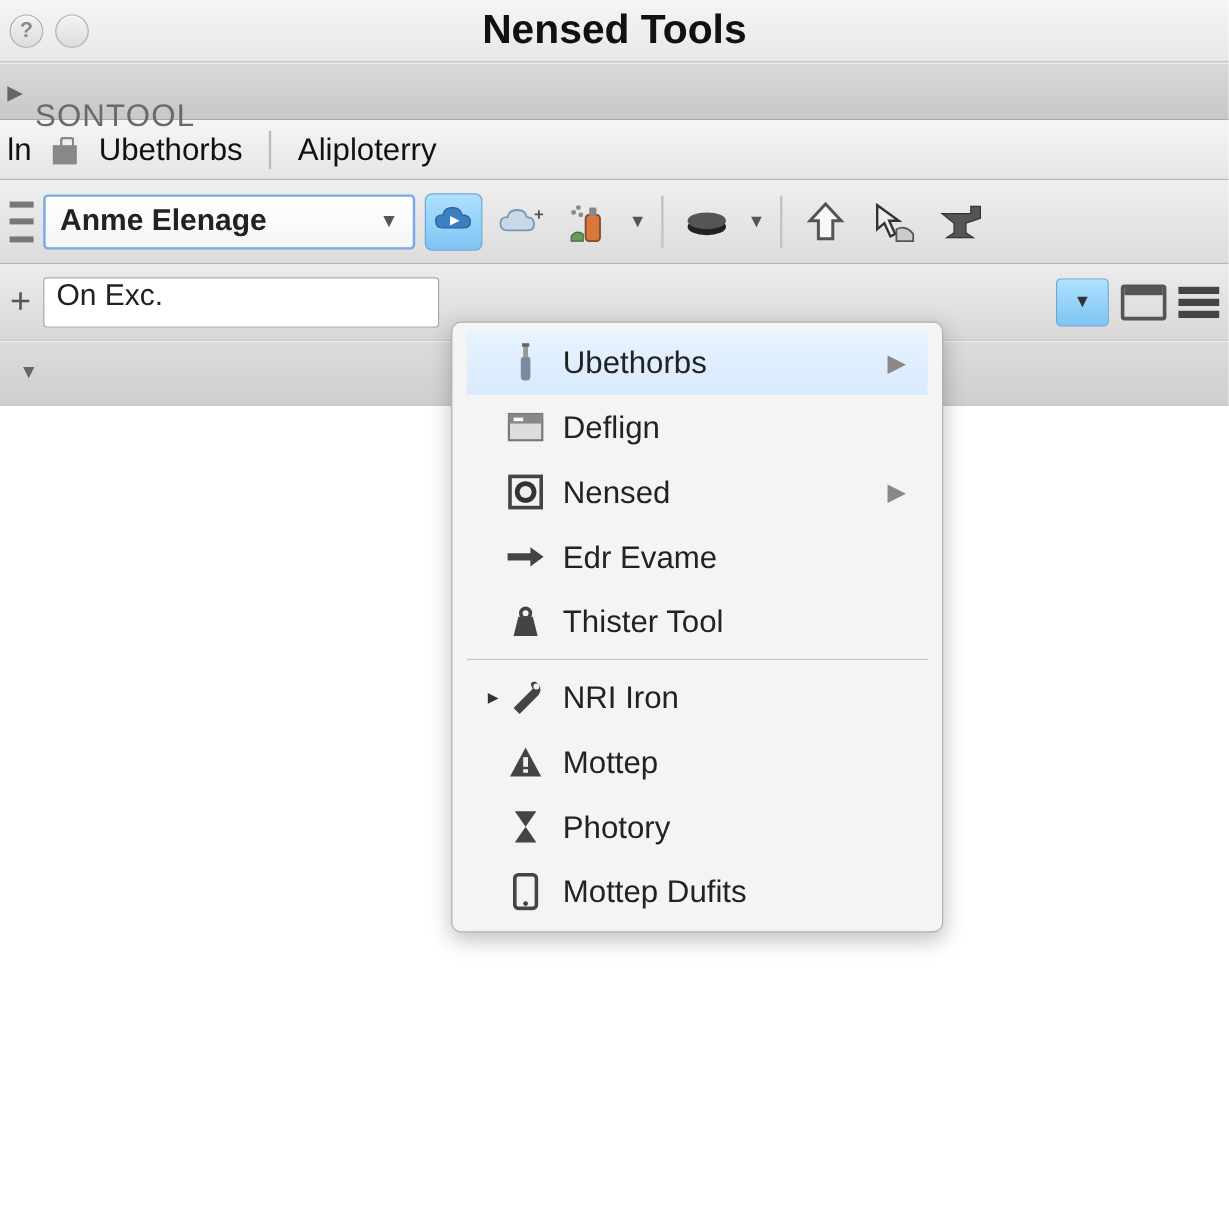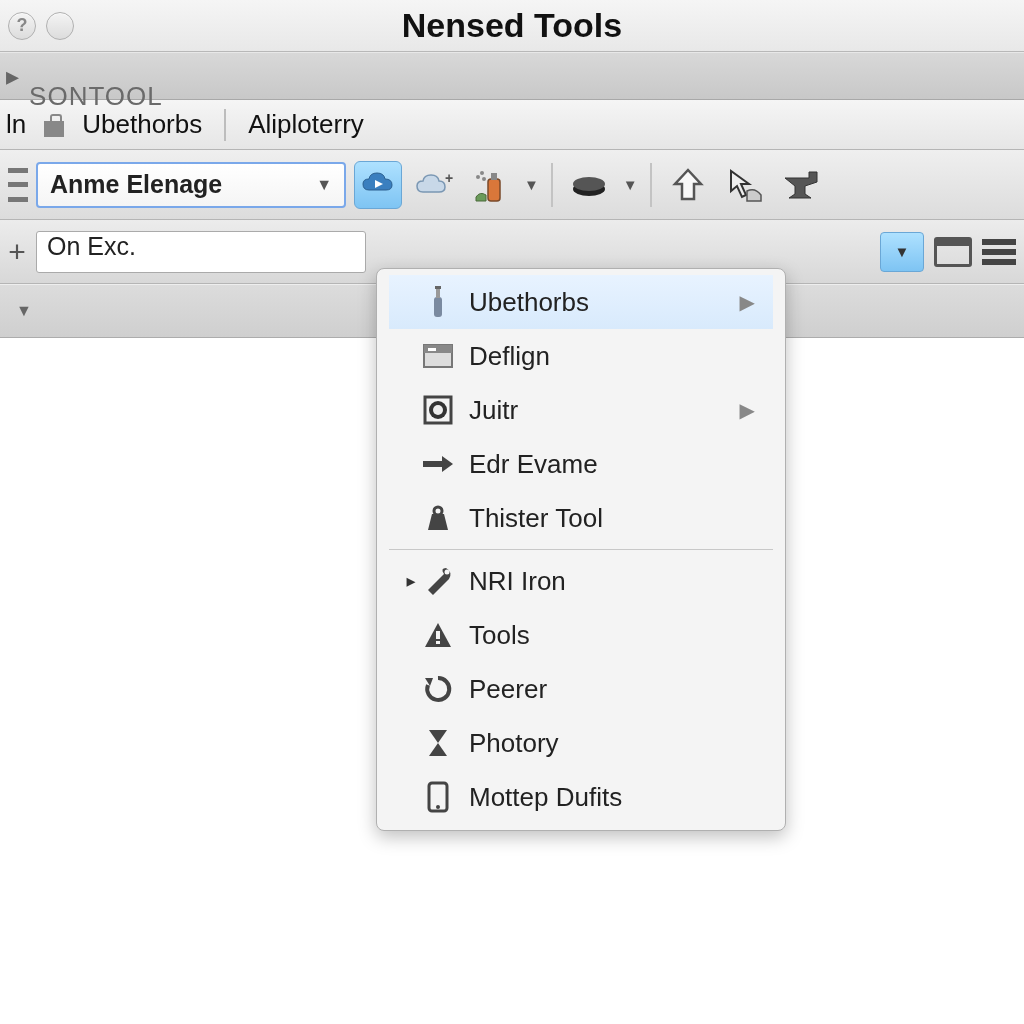--- a/index.html
+++ b/index.html
@@ -397,21 +397,21 @@
 
   <div class="menu-item">
     <span class="mi-indicator"></span>
     <span class="mi-icon">
       <svg width="30" height="30" viewBox="0 0 30 30">
           <rect x="2" y="2" width="26" height="26" fill="none" stroke="#444" stroke-width="3"></rect>
           <circle cx="15" cy="15" r="9" fill="#333"></circle>
           <circle cx="15" cy="15" r="5" fill="#eee"></circle>
         </svg>
     </span>
-    <span>Juitr</span>
+    <span>Nensed</span>
     <span class="mi-sub">▶</span>
   </div>
 
   <div class="menu-item">
     <span class="mi-indicator"></span>
     <span class="mi-icon">
       <svg width="32" height="20" viewBox="0 0 32 20">
           <path d="M1 7 L20 7 L20 2 L31 10 L20 18 L20 13 L1 13 Z" fill="#444"></path>
         </svg>
     </span>
@@ -444,33 +444,23 @@
 
   <div class="menu-item">
     <span class="mi-indicator"></span>
     <span class="mi-icon">
       <svg width="30" height="28" viewBox="0 0 30 28">
           <path d="M15 2 L28 26 L2 26 Z" fill="#444"></path>
           <rect x="13" y="10" width="4" height="8" fill="#f4f4f4"></rect>
           <rect x="13" y="20" width="4" height="3" fill="#f4f4f4"></rect>
         </svg>
     </span>
-    <span>Tools</span>
-  </div>
-
-  <div class="menu-item">
-    <span class="mi-indicator"></span>
-    <span class="mi-icon">
-      <svg width="30" height="30" viewBox="0 0 30 30">
-          <path d="M15 4 A11 11 0 1 1 5 11" fill="none" stroke="#444" stroke-width="4"></path>
-          <path d="M2 4 L10 4 L7 12 Z" fill="#444"></path>
-        </svg>
-    </span>
-    <span>Peerer</span>
-  </div>
+    <span>Mottep</span>
+  </div>
+
 
   <div class="menu-item">
     <span class="mi-indicator"></span>
     <span class="mi-icon">
       <svg width="22" height="30" viewBox="0 0 22 30">
           <path d="M2 2 L20 2 L11 15 Z" fill="#444"></path>
           <path d="M2 28 L20 28 L11 15 Z" fill="#444"></path>
         </svg>
     </span>
     <span>Photory</span>

